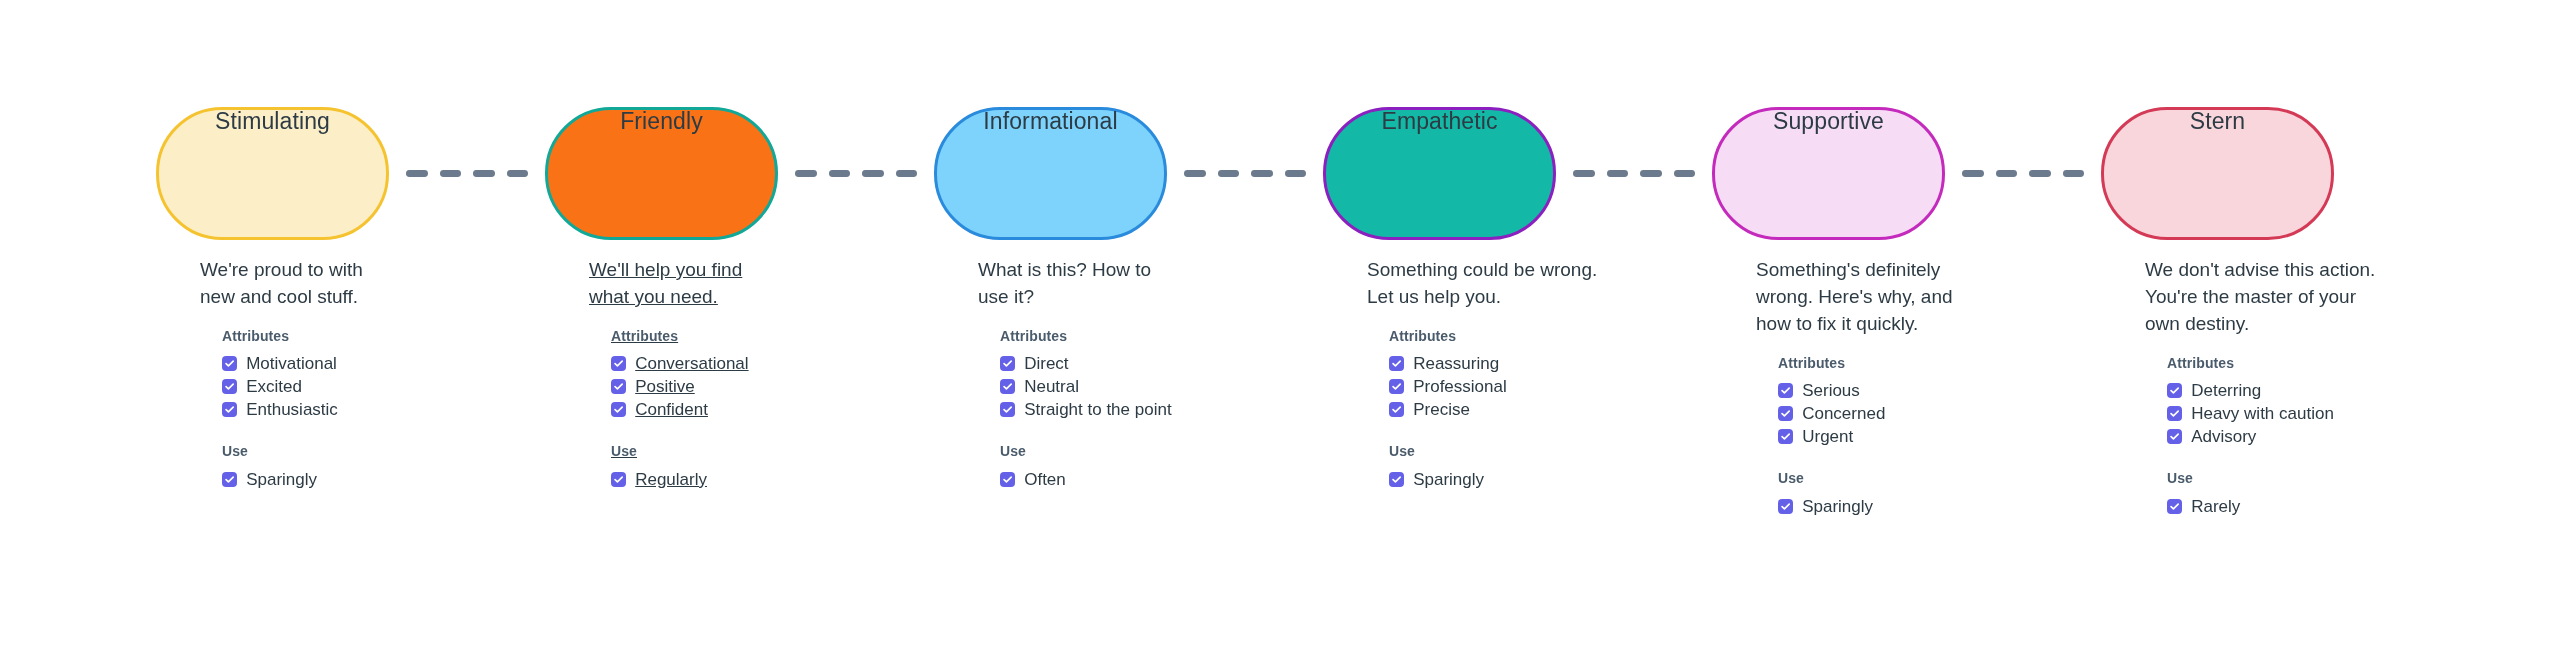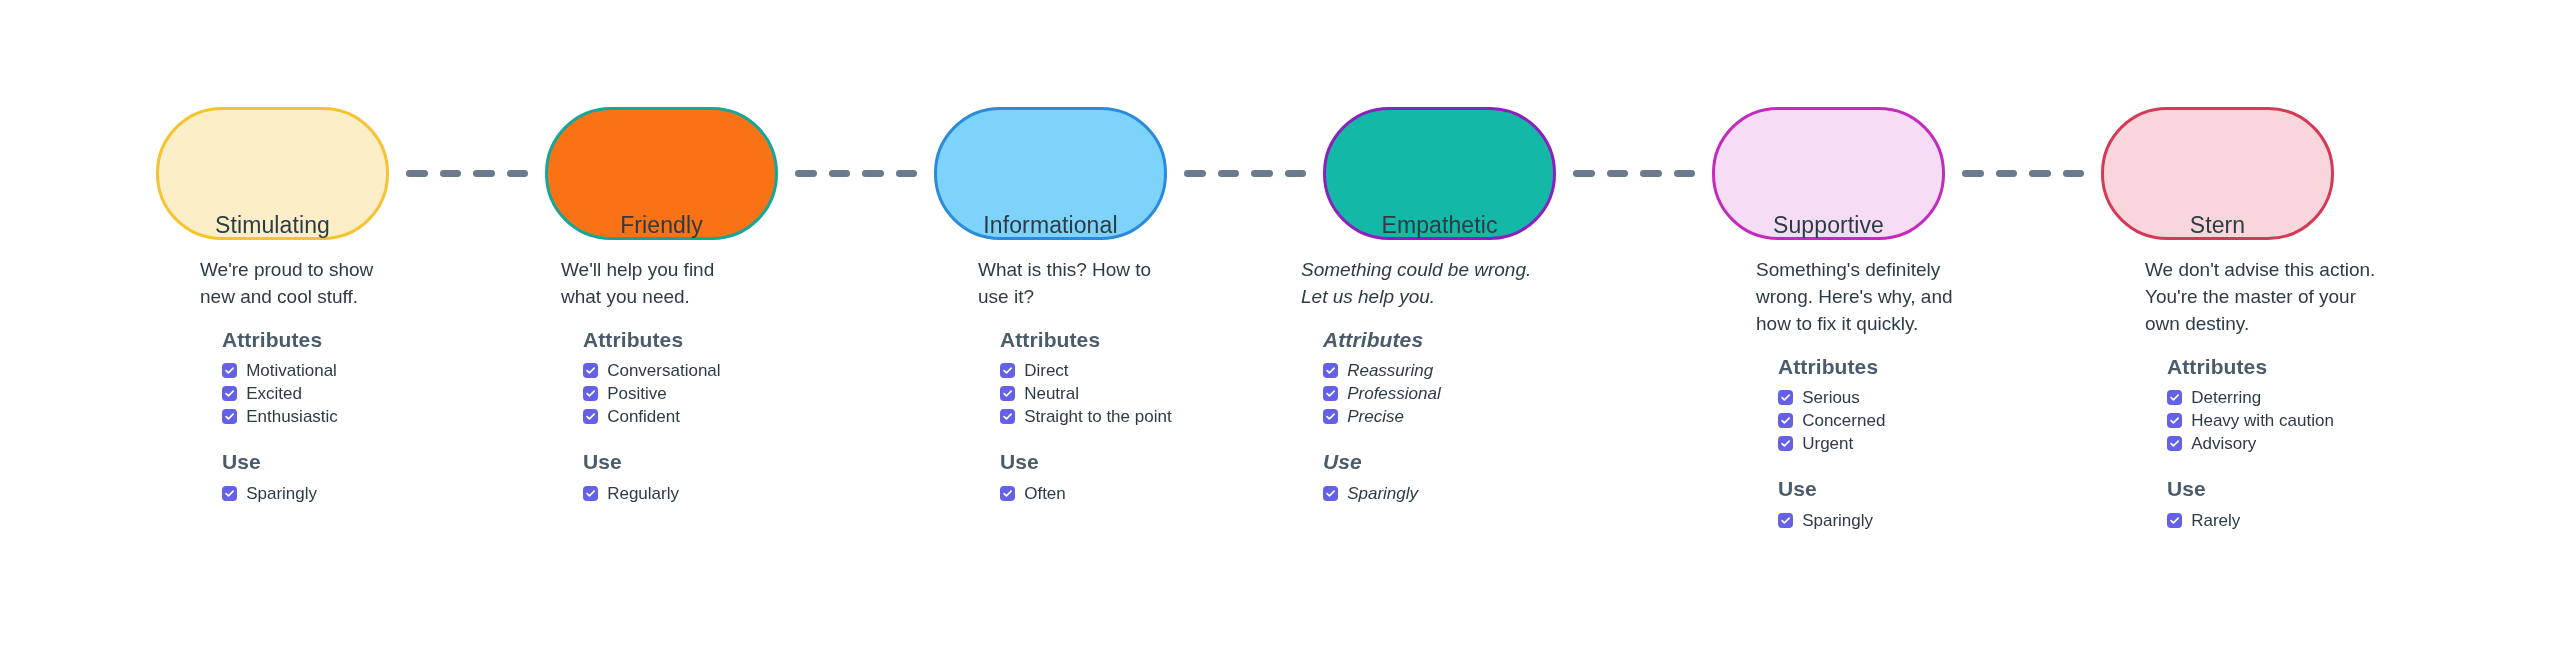--- a/index.html
+++ b/index.html
@@ -32,21 +32,21 @@
   }
 
   .pill {
     width: 233px;
     height: 133px;
     box-sizing: border-box;
     border-radius: 66px;
     border-style: solid;
     border-width: 3.4px;
     display: flex;
-    align-items: flex-end;
+    align-items: flex-start;
     justify-content: center;
     flex: 0 0 auto;
   }
 
   .pill-label {
     font-size: 23px;
     font-weight: 400;
     letter-spacing: 0.1px;
     color: #2d3b45;
     line-height: 1;
@@ -94,21 +94,21 @@
   }
 
   .groups {
     margin-top: 19px;
     margin-left: 66px;
   }
 
   .group + .group { margin-top: 23px; }
 
   .group-title {
-    font-size: 21px;
+    font-size: 14px;
     font-weight: 700;
     color: #4a5b6b;
     line-height: 1;
     margin-bottom: 9.4px;
     letter-spacing: 0.1px;
   }
 
   .check-row {
     display: flex;
     align-items: center;
@@ -184,21 +184,21 @@
         <span class="dash" style="background: rgb(107, 122, 140);"></span>
         <span class="dash" style="background: rgb(107, 122, 140);"></span>
         <span class="dash" style="background: rgb(107, 122, 140);"></span>
       </div>
       <div class="pill" style="background: rgb(248, 214, 220); border-color: rgb(212, 58, 85);">
         <span class="pill-label">Stern</span>
       </div>
     </div>
   <div class="columns" id="columns">
       <div class="col" style="left: 156px;">
-        <p class="desc">We're proud to show
+        <p class="desc">We're proud to with
 new and cool stuff.</p>
         <div class="groups">
           <div class="group">
             <div class="group-title">Attributes</div>
             <div class="check-row">
               <span class="checkbox" style="background: rgb(100, 97, 232);">
                 <svg width="9.4" height="7.4" viewBox="0 0 14 11" aria-hidden="true">
                   <path d="M1.6 5.4 L5.1 8.8 L12.2 1.6" fill="none" stroke="#ffffff" stroke-width="2.4" stroke-linecap="round" stroke-linejoin="round"></path>
                 </svg>
               </span>
@@ -227,21 +227,21 @@
               <span class="checkbox" style="background: rgb(100, 97, 232);">
                 <svg width="9.4" height="7.4" viewBox="0 0 14 11" aria-hidden="true">
                   <path d="M1.6 5.4 L5.1 8.8 L12.2 1.6" fill="none" stroke="#ffffff" stroke-width="2.4" stroke-linecap="round" stroke-linejoin="round"></path>
                 </svg>
               </span>
               <span class="check-label">Sparingly</span>
             </div>
           </div>
         </div>
       </div>
-      <div class="col" style="left: 517px;">
+      <div class="col" style="left: 545px; text-decoration: underline;">
         <p class="desc">We'll help you find
 what you need.</p>
         <div class="groups">
           <div class="group">
             <div class="group-title">Attributes</div>
             <div class="check-row">
               <span class="checkbox" style="background: rgb(100, 97, 232);">
                 <svg width="9.4" height="7.4" viewBox="0 0 14 11" aria-hidden="true">
                   <path d="M1.6 5.4 L5.1 8.8 L12.2 1.6" fill="none" stroke="#ffffff" stroke-width="2.4" stroke-linecap="round" stroke-linejoin="round"></path>
                 </svg>
@@ -315,21 +315,21 @@
               <span class="checkbox" style="background: rgb(100, 97, 232);">
                 <svg width="9.4" height="7.4" viewBox="0 0 14 11" aria-hidden="true">
                   <path d="M1.6 5.4 L5.1 8.8 L12.2 1.6" fill="none" stroke="#ffffff" stroke-width="2.4" stroke-linecap="round" stroke-linejoin="round"></path>
                 </svg>
               </span>
               <span class="check-label">Often</span>
             </div>
           </div>
         </div>
       </div>
-      <div class="col" style="left: 1257px; font-style: italic;">
+      <div class="col" style="left: 1323px;">
         <p class="desc">Something could be wrong.
 Let us help you.</p>
         <div class="groups">
           <div class="group">
             <div class="group-title">Attributes</div>
             <div class="check-row">
               <span class="checkbox" style="background: rgb(100, 97, 232);">
                 <svg width="9.4" height="7.4" viewBox="0 0 14 11" aria-hidden="true">
                   <path d="M1.6 5.4 L5.1 8.8 L12.2 1.6" fill="none" stroke="#ffffff" stroke-width="2.4" stroke-linecap="round" stroke-linejoin="round"></path>
                 </svg>

